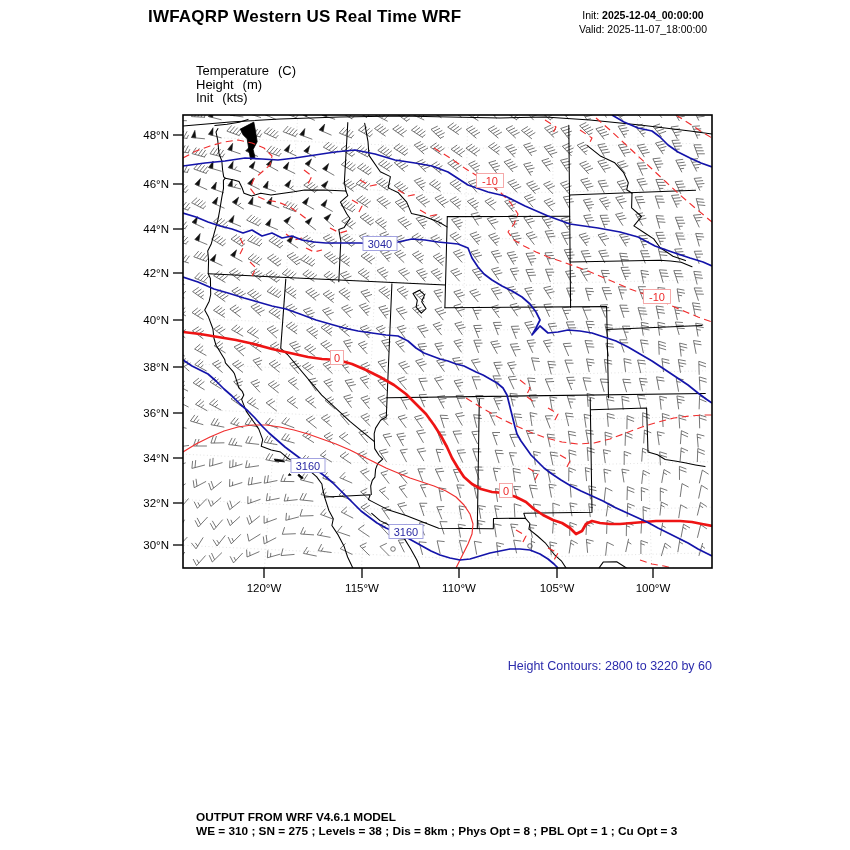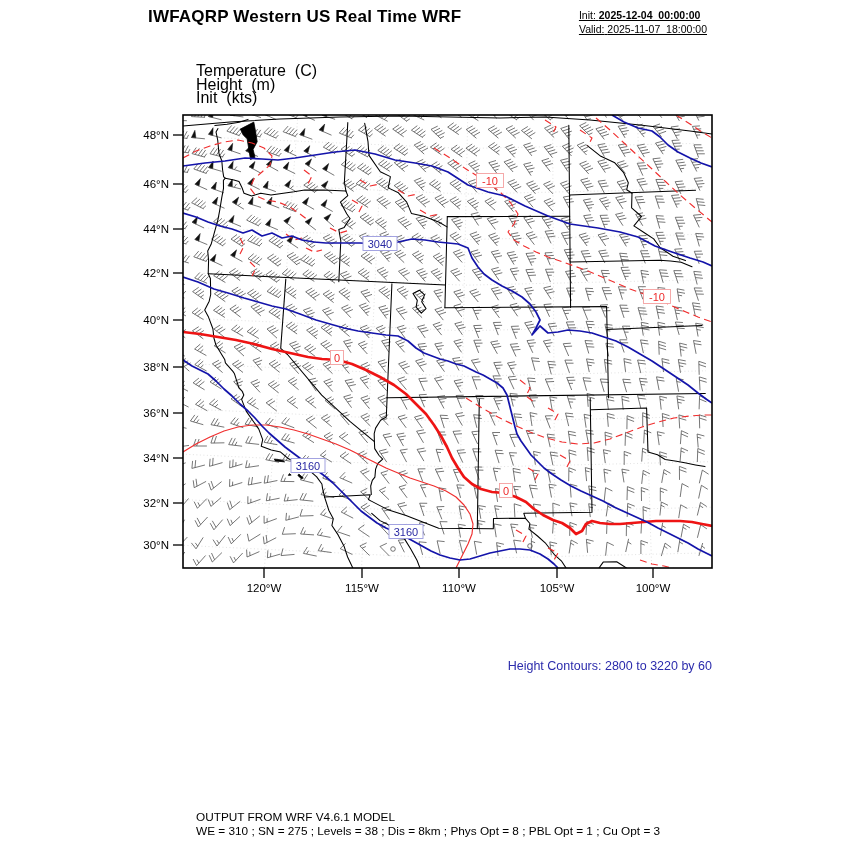--- a/index.html
+++ b/index.html
@@ -1,24 +1,24 @@
 <!DOCTYPE html>
 <html><head>
 <meta charset="utf-8">
 <style>
   html,body{margin:0;padding:0;background:#ffffff;}
   body{width:850px;height:850px;position:relative;font-family:"Liberation Sans",sans-serif;color:#000;}
   .abs{position:absolute;}
   #title{left:148px;top:7px;width:400px;text-align:left;font-size:17px;font-weight:bold;letter-spacing:0.2px;}
-  #stamps{right:143px;top:8px;text-align:left;font-size:10.5px;line-height:14px;text-decoration:underline;}
+  #stamps{right:143px;top:8px;text-align:center;font-size:10.5px;line-height:14px;}
   #stamps .v-init{font-weight:bold;}
-  #params{left:196px;top:64px;font-size:16px;line-height:13.5px;}
+  #params{left:196px;top:64px;font-size:13px;line-height:13.5px;}
   #params .unit{margin-left:9px;}
   #clegends{right:138px;top:605px;text-align:right;font-size:12.5px;line-height:27px;}
-  #footer{left:196px;top:811px;font-size:11.8px;font-weight:normal;line-height:13.5px;}
+  #footer{left:196px;top:811px;font-size:11.8px;font-weight:bold;line-height:13.5px;}
   svg text{font-family:"Liberation Sans",sans-serif;}
   .axlbl{font-size:11.5px;fill:#000;}
   .frame{fill:none;stroke:#000;stroke-width:1.6;}
   .tick{stroke:#000;stroke-width:1.3;}
   .grid{fill:none;stroke:#d6d6d6;stroke-width:0.7;stroke-dasharray:1 2.5;}
   .geo{fill:none;stroke:#000;stroke-width:1.05;stroke-linejoin:round;stroke-linecap:round;}
   .geofill{fill:#000;stroke:#000;stroke-width:0.8;}
   .hc{fill:none;stroke:#1414aa;stroke-width:1.7;stroke-linejoin:round;}
   .tc{fill:none;stroke:#f02e2e;stroke-width:1.15;stroke-linejoin:round;}
   .thick{stroke:#ee1414;stroke-width:2.7;}

